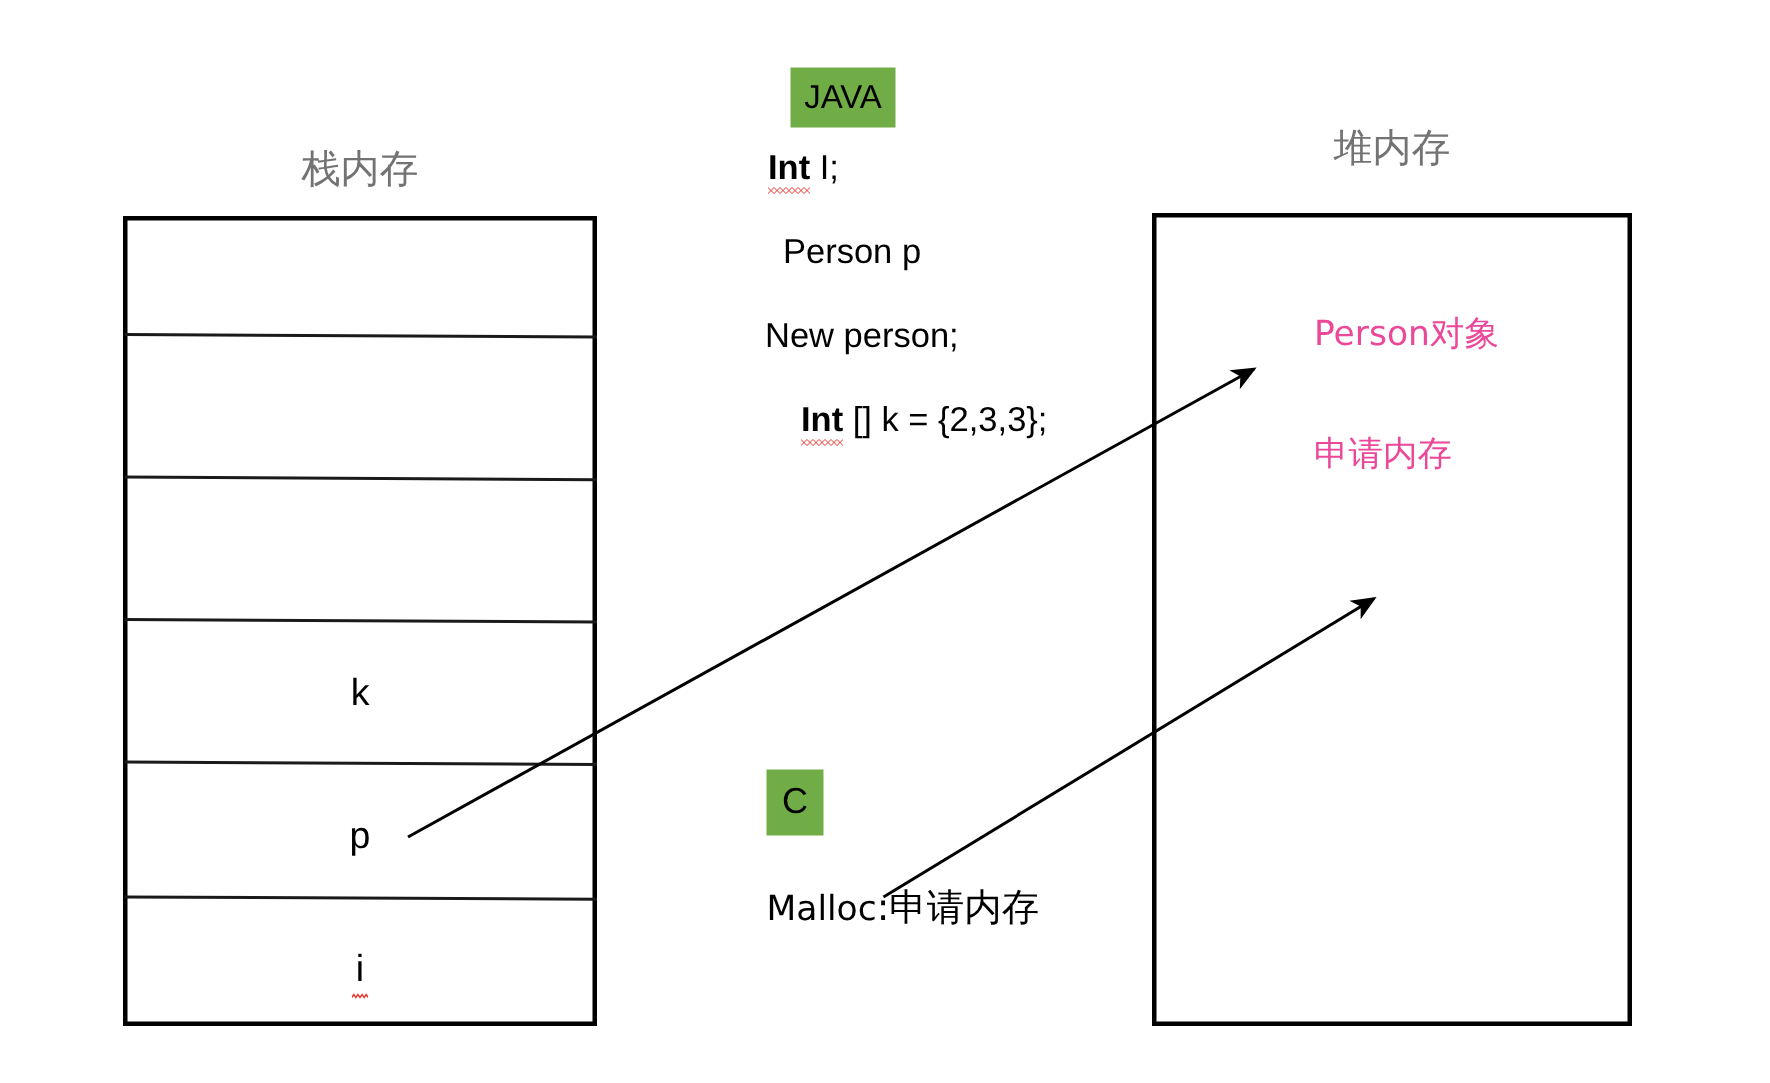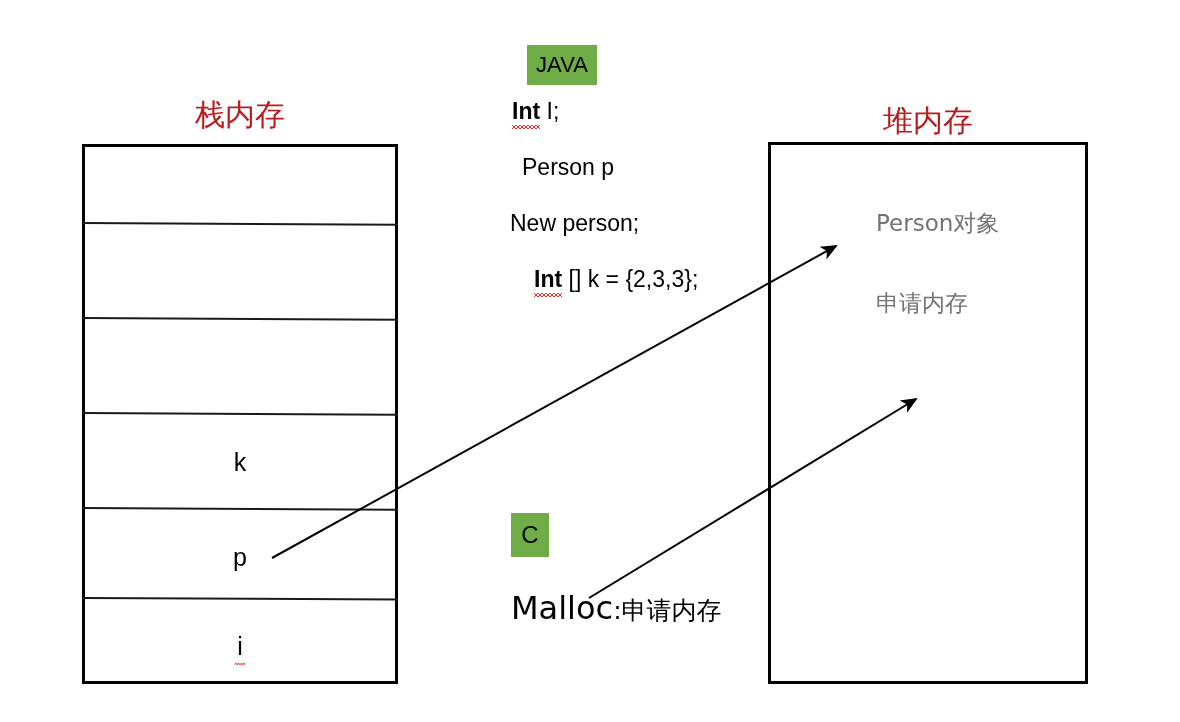--- a/index.html
+++ b/index.html
@@ -16,23 +16,23 @@
     width: 1180px;
     height: 722px;
     background: #ffffff;
     overflow: hidden;
   }
   .abs { position: absolute; }
 
   
   .mem-title {
     font-family: "DejaVu Sans", "Liberation Sans", sans-serif;
-    font-size: 30px;
-    line-height: 1;
-    color: #b91c1c;
+    font-size: 26px;
+    line-height: 1;
+    color: #737373;
     white-space: nowrap;
     text-align: center;
   }
 
   
   .mem-box {
     border: 3px solid #000000;
     background: transparent;
     box-sizing: border-box;
   }
@@ -57,21 +57,21 @@
     bottom: -7px;
     width: 11px;
     height: 4px;
   }
 
   
   .heap-text {
     font-family: "DejaVu Sans", "Liberation Sans", sans-serif;
     font-size: 23px;
     line-height: 1;
-    color: #737373;
+    color: #ec4899;
     white-space: nowrap;
     text-align: center;
   }
 
   
   .lang-badge {
     background: #70ad47;
     color: #000000;
     font-size: 22px;
     line-height: 1;
@@ -145,21 +145,21 @@
   <div class="abs slot-label" style="left:82px; top:545px; width:316px;">p</div>
   <div class="abs" style="left:82px; top:634px; width:316px;">
     <div class="slot-label" style="position:relative; display:block;">
       <span style="position:relative; display:inline-block;">i</span>
       <svg class="squiggle-i" viewBox="0 0 12 4" preserveAspectRatio="none">
         <path d="M0 3 L1.5 1 L3 3 L4.5 1 L6 3 L7.5 1 L9 3 L10.5 1 L12 3" fill="none" stroke="#E8352E" stroke-width="1"></path>
       </svg>
     </div>
   </div>
 
-  <div class="abs mem-title" style="left:828px; top:106px; width:200px;text-align:center;">堆内存</div>
+  <div class="abs mem-title" style="left:828px; top:86px; width:200px;text-align:center;">堆内存</div>
 
   <div class="abs mem-box" style="left:768px; top:142px; width:320px; height:542px;"></div>
 
   <div class="abs heap-text" style="left:876px; top:212px;">Person对象</div>
   <div class="abs heap-text" style="left:876px; top:292px;">申请内存</div>
 
   <div class="abs lang-badge" style="left:507px; top:45px; width:70px; height:40px;margin-left:20px;">JAVA</div>
 
   <div class="code-line" style="left:512px; top:100px;">
     <span class="sp">Int</span><span> I;</span>
@@ -173,21 +173,21 @@
     <span>New person;</span>
   </div>
 
   <div class="code-line" style="left:510px; top:268px;margin-left:24px;">
     <span class="sp">Int</span><span> [] k = {2,3,3};</span>
   </div>
 
   <div class="abs lang-badge" style="left:511px; top:513px; width:38px; height:44px; font-size:24px;">C</div>
 
   <div class="malloc-line" style="left:511px; top:592px;">
-    <span class="sp" style="font-size:32px;">Malloc</span><span>:申请内存</span>
+    <span class="sp" style="font-size:23px;">Malloc</span><span>:申请内存</span>
   </div>
 
   <svg class="arrows" viewBox="0 0 1180 722">
     <defs>
       <marker id="ah" markerWidth="9" markerHeight="9" refX="7.4" refY="4.2" orient="auto" markerUnits="strokeWidth">
         <path d="M0,0.6 L8.4,4.2 L0,7.8 L2.2,4.2 Z" fill="#000000"></path>
       </marker>
     </defs>
 
     <line x1="272" y1="558" x2="836" y2="246" stroke="#000000" stroke-width="2" marker-end="url(#ah)"></line>

